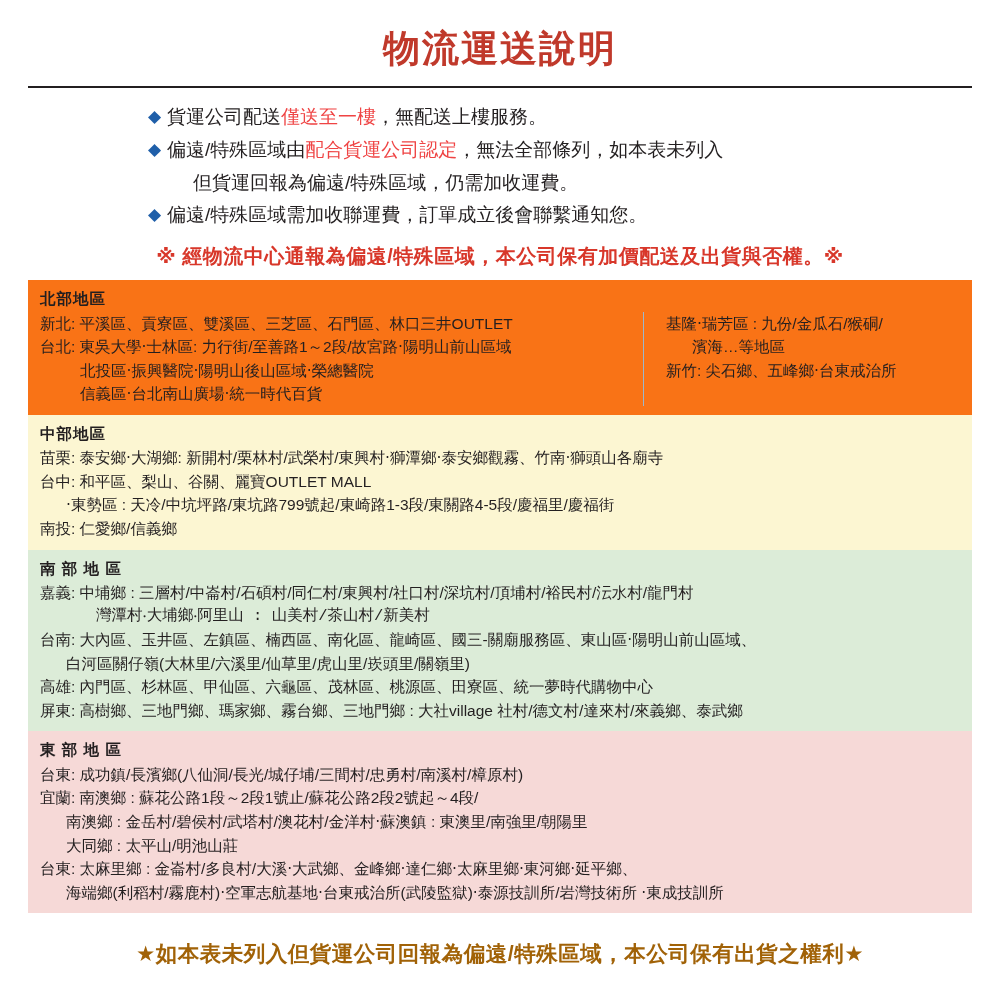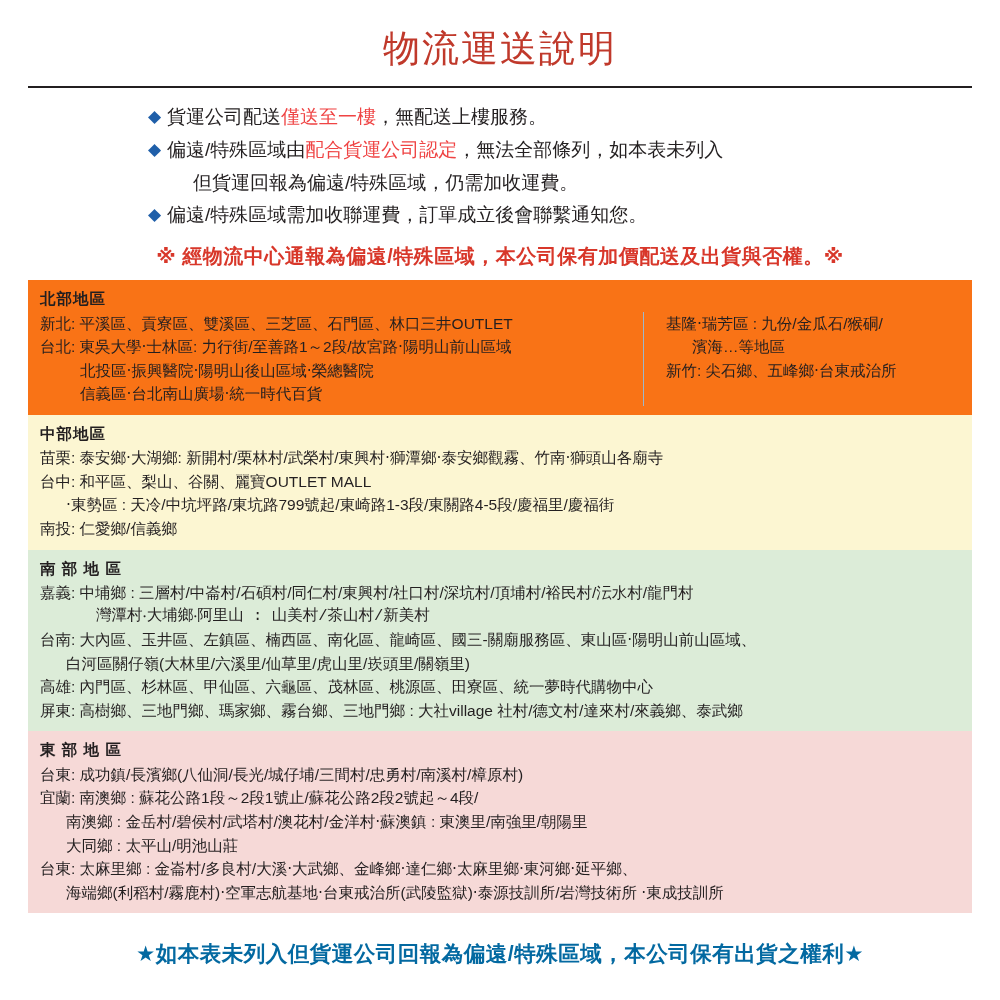--- a/index.html
+++ b/index.html
@@ -17,21 +17,21 @@
   .page {
     position: relative;
     width: 1000px;
     height: 1000px;
     box-sizing: border-box;
     padding: 0 28px;
   }
   .title {
     text-align: center;
     font-size: 37px;
-    font-weight: normal;
+    font-weight: bold;
     color: #c0392b;
     letter-spacing: 2px;
     padding-top: 24px;
     padding-bottom: 8px;
   }
   .title-rule {
     width: 100%;
     height: 2px;
     background: #231f20;
     margin: 4px 0 14px 0;
@@ -104,21 +104,21 @@
   .line {
     white-space: nowrap;
   }
   .indent-1 { padding-left: 40px; }
   .indent-2 { padding-left: 26px; }
   .indent-3 { padding-left: 56px; font-family: Liberation Mono, monospace; }
   .footer {
     text-align: center;
     font-weight: bold;
     font-size: 21.5px;
-    color: #0369a1;
+    color: #a16207;
     margin-top: 26px;
     letter-spacing: 0.5px;
   }
 </style>
 </head>
 <body>
 
 <div class="page">
 
   <div class="title">物流運送說明</div>

